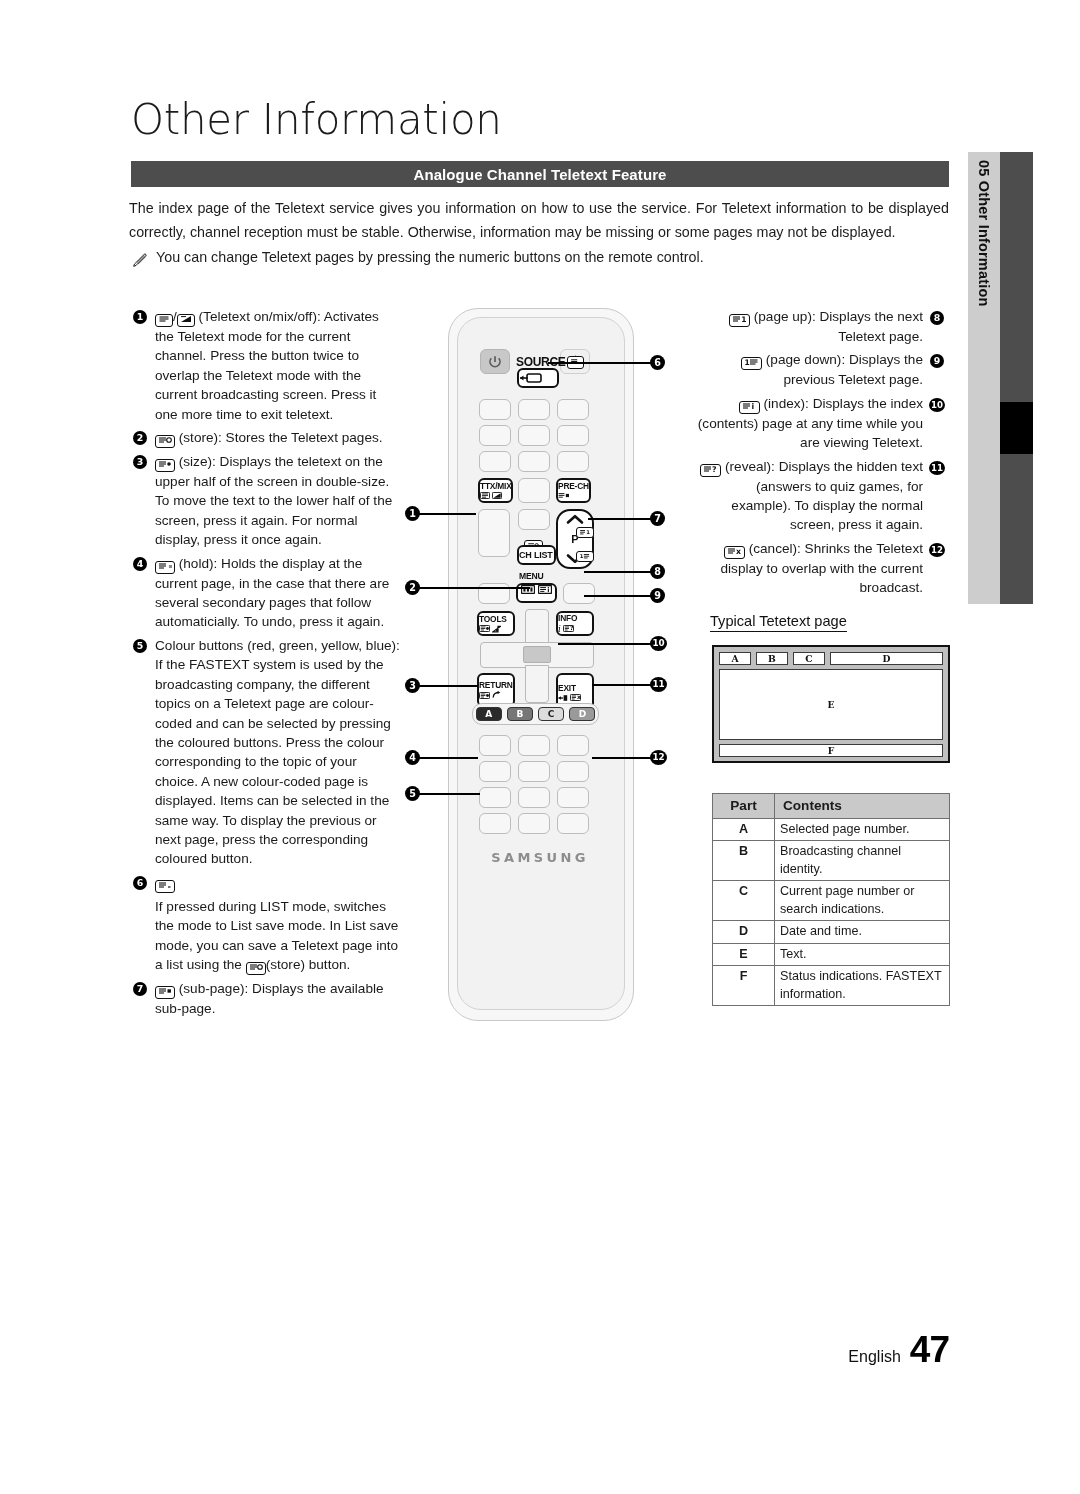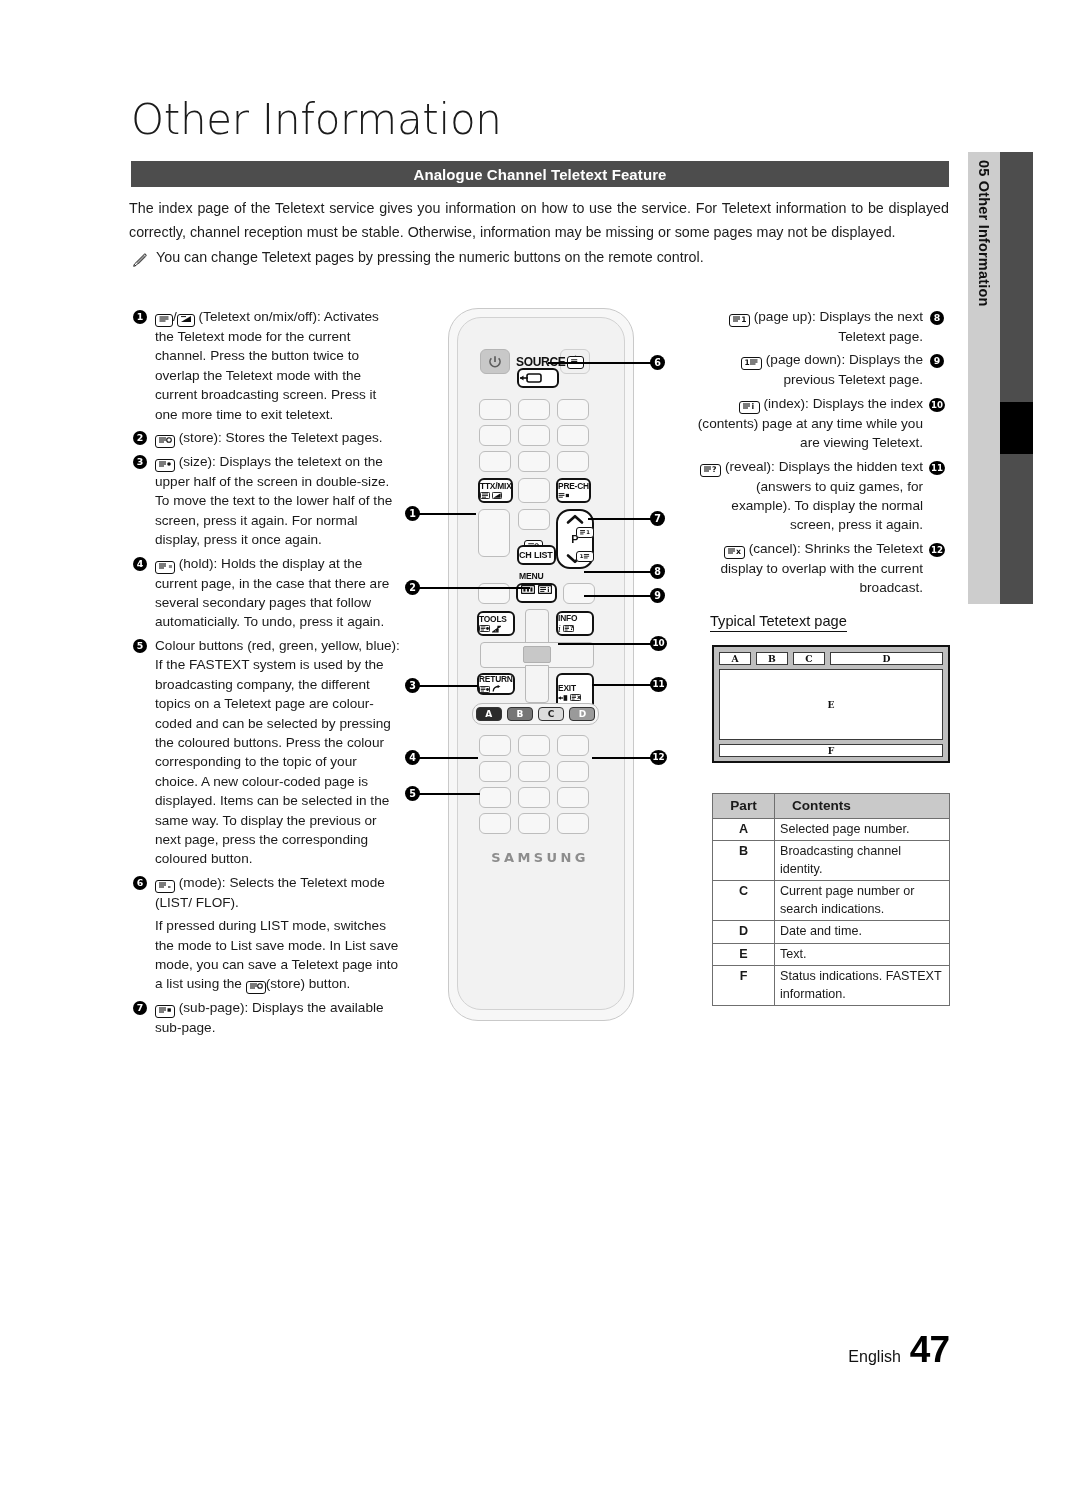--- a/index.html
+++ b/index.html
@@ -89,21 +89,21 @@
              font-family:"DejaVu Serif", serif; font-size:9.2px; color:#111; font-weight:600; }
   .tt-row-bot { margin-top:4px; height:13px; background:#fff; border:1px solid #3a3a3a;
              display:flex; align-items:center; justify-content:center;
              font-family:"DejaVu Serif", serif; font-size:9.2px; color:#111; font-weight:600; }
 
   
   .tbl { position:absolute; left:712px; top:793px; width:238px;
          border-collapse:collapse; font-size:12.6px; }
   .tbl th, .tbl td { border:1px solid #6f6f6f; padding:2px 5px; vertical-align:top;
                      line-height:17.5px; }
-  .tbl thead th { background:#c9c9c9; font-weight:700; font-size:13.6px; padding:3px 17px; }
+  .tbl thead th { background:#c9c9c9; font-weight:700; font-size:13.6px; padding:3px 8px; }
   .tbl .part-col { width:62px; text-align:center; font-weight:700; }
   .tbl thead th:first-child { text-align:center; }
   .tbl thead th:last-child { text-align:left; }
 
   
   .footer { position:absolute; right:131px; top:1329px; display:flex;
             align-items:baseline; gap:9px; }
   .footer .lang { font-size:16px; color:#111; }
   .footer .pg { font-size:37px; font-weight:700; color:#000; letter-spacing:-1px; }
 
@@ -248,21 +248,21 @@
     </div>
 
     <div class="item">
       <span class="bullet"><span class="cnum">6</span></span>
       <span class="txt">
         <span class="key"><svg width="14" height="8" viewBox="0 0 14 8">
               <line x1="1" y1="2" x2="8" y2="2" stroke="#111" stroke-width="1.1"></line>
               <line x1="1" y1="4" x2="8" y2="4" stroke="#111" stroke-width="1.1"></line>
               <line x1="1" y1="6" x2="6" y2="6" stroke="#111" stroke-width="1.1"></line>
               <line x1="10" y1="6" x2="12.5" y2="6" stroke="#111" stroke-width="1.2"></line>
-            </svg></span><span> (mode): Selects the Teletext mode (LIST/ FLOF).</span>
+            </svg></span>
       </span>
     </div>
 
     <div class="item">
       <span class="bullet"></span>
       <span class="txt">If pressed during LIST mode, switches the mode to List save mode. In List save mode, you can save a Teletext page into a list using the <span class="key"><svg width="14" height="8" viewBox="0 0 14 8">
               <line x1="1" y1="2" x2="8" y2="2" stroke="#111" stroke-width="1.1"></line>
               <line x1="1" y1="4" x2="8" y2="4" stroke="#111" stroke-width="1.1"></line>
               <line x1="1" y1="6" x2="6" y2="6" stroke="#111" stroke-width="1.1"></line>
               <circle cx="11" cy="4" r="2.3" fill="none" stroke="#111" stroke-width="1.1"></circle>
@@ -567,21 +567,21 @@
       </span>
     </div>
 
     <div class="dpad" style="left:73px; top:304px; width:48px; height:96px;">
       <div class="arm" style="left:12px; top:0px; width:24px; height:36px; border-radius:4px 4px 0 0;"></div>
       <div class="arm" style="left:-33px; top:33px; width:114px; height:26px; border-radius:4px;"></div>
       <div class="arm" style="left:12px; top:56px; width:24px; height:38px; border-radius:0 0 4px 4px;"></div>
       <div class="ctr" style="left:10px; top:37px; width:28px; height:17px;"></div>
     </div>
 
-    <div class="btn-dark-lbl" style="left:37px; top:368px; width:38px; height:22px;">
+    <div class="btn-dark-lbl" style="left:37px; top:368px; width:38px; height:34px;">
       <span class="lbl">RETURN</span>
       <span class="sub">
         <svg width="11" height="7" viewBox="0 0 11 7">
             <rect x="0.4" y="0.4" width="10.2" height="6.2" rx="1" fill="none" stroke="#111" stroke-width="1"></rect>
             <line x1="1.8" y1="2" x2="6.4" y2="2" stroke="#111" stroke-width=".85"></line>
             <line x1="1.8" y1="3.5" x2="6.4" y2="3.5" stroke="#111" stroke-width=".85"></line>
             <line x1="1.8" y1="5" x2="5" y2="5" stroke="#111" stroke-width=".85"></line>
             <circle cx="8.5" cy="3.5" r="1.4" fill="#111"></circle>
           </svg>
         <svg width="9" height="8" viewBox="0 0 9 8">

